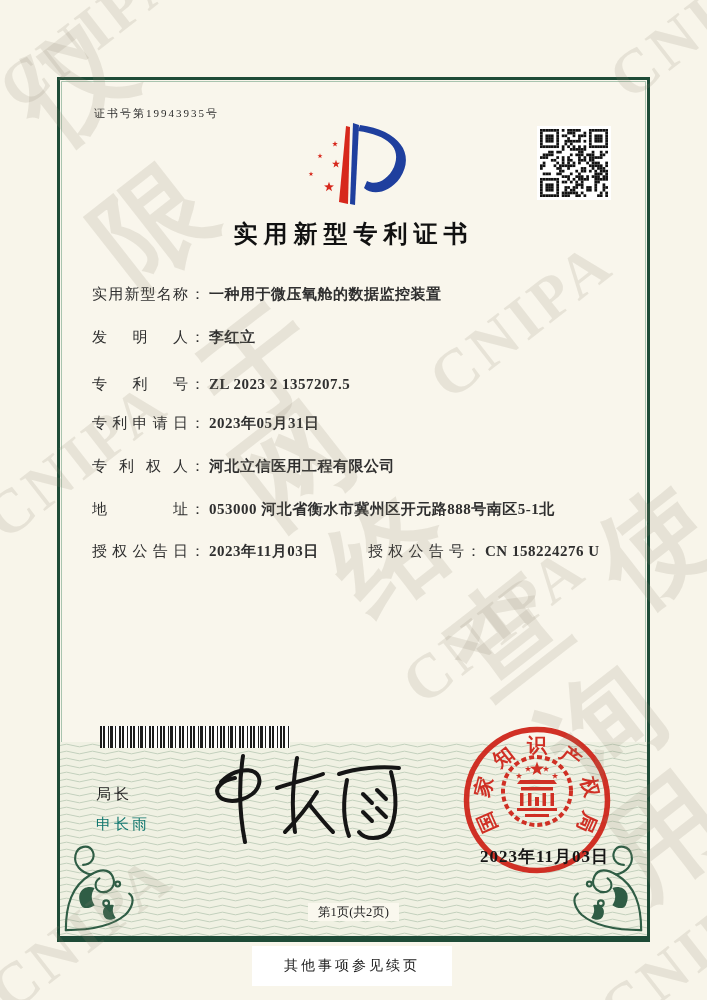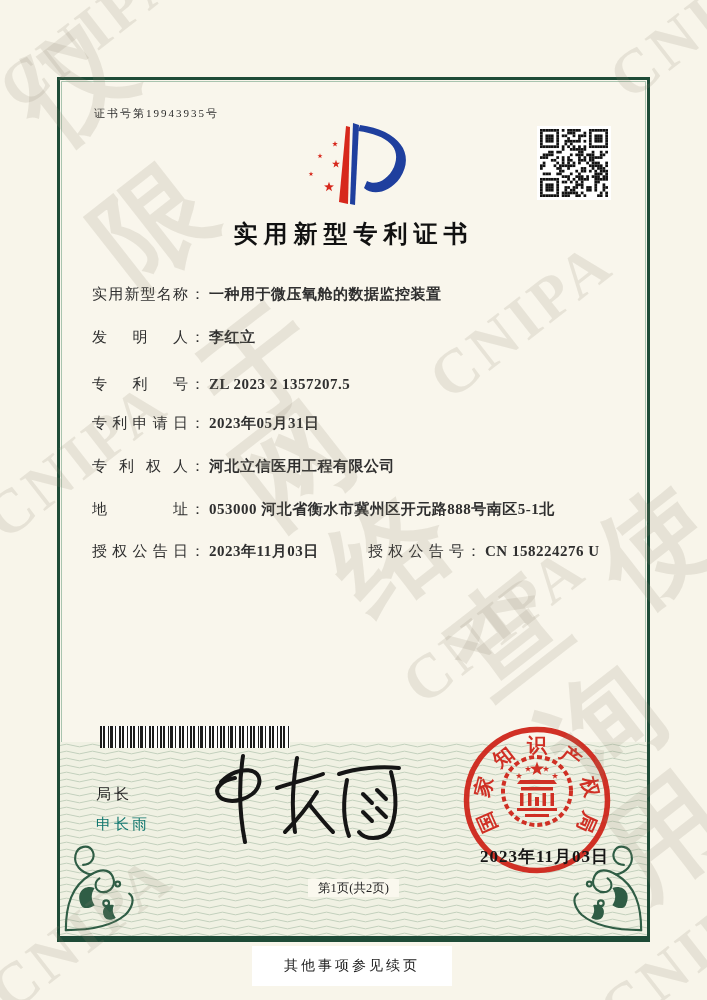--- a/index.html
+++ b/index.html
@@ -60,21 +60,21 @@
       #1b1b1b 22px 24px,#fdfdfd 24px 27px,#1b1b1b 27px 28px,#fdfdfd 28px 30px);}
 
   .signer-title{position:absolute;left:96px;top:785px;font-size:15px;letter-spacing:3px;color:#1c1c1c;z-index:4;}
   .signer-name{position:absolute;left:96px;top:815px;font-size:15px;letter-spacing:3px;color:#0f766e;z-index:4;}
   .signature{position:absolute;left:205px;top:752px;width:200px;height:95px;z-index:4;}
 
   .seal{position:absolute;left:461px;top:724px;width:152px;height:152px;z-index:5;opacity:.93;}
   .seal-date{position:absolute;left:480px;top:845px;width:175px;font-size:17px;font-weight:bold;
              color:#161616;letter-spacing:1px;z-index:6;white-space:nowrap;}
 
-  .page-num{position:absolute;left:0;top:880px;width:707px;text-align:center;font-size:12.5px;color:#222;z-index:4;}
+  .page-num{position:absolute;left:0;top:904px;width:707px;text-align:center;font-size:12.5px;color:#222;z-index:4;}
   .page-num span{background:#faf8ee;padding:2px 10px;}
 
   .cont-box{position:absolute;left:252px;top:946px;width:200px;height:40px;background:#fff;
             z-index:3;display:flex;align-items:center;justify-content:center;}
   .cont-box span{font-size:14px;letter-spacing:3px;color:#222;}
 </style>
 </head>
 <body>
 
 <div class="page">

